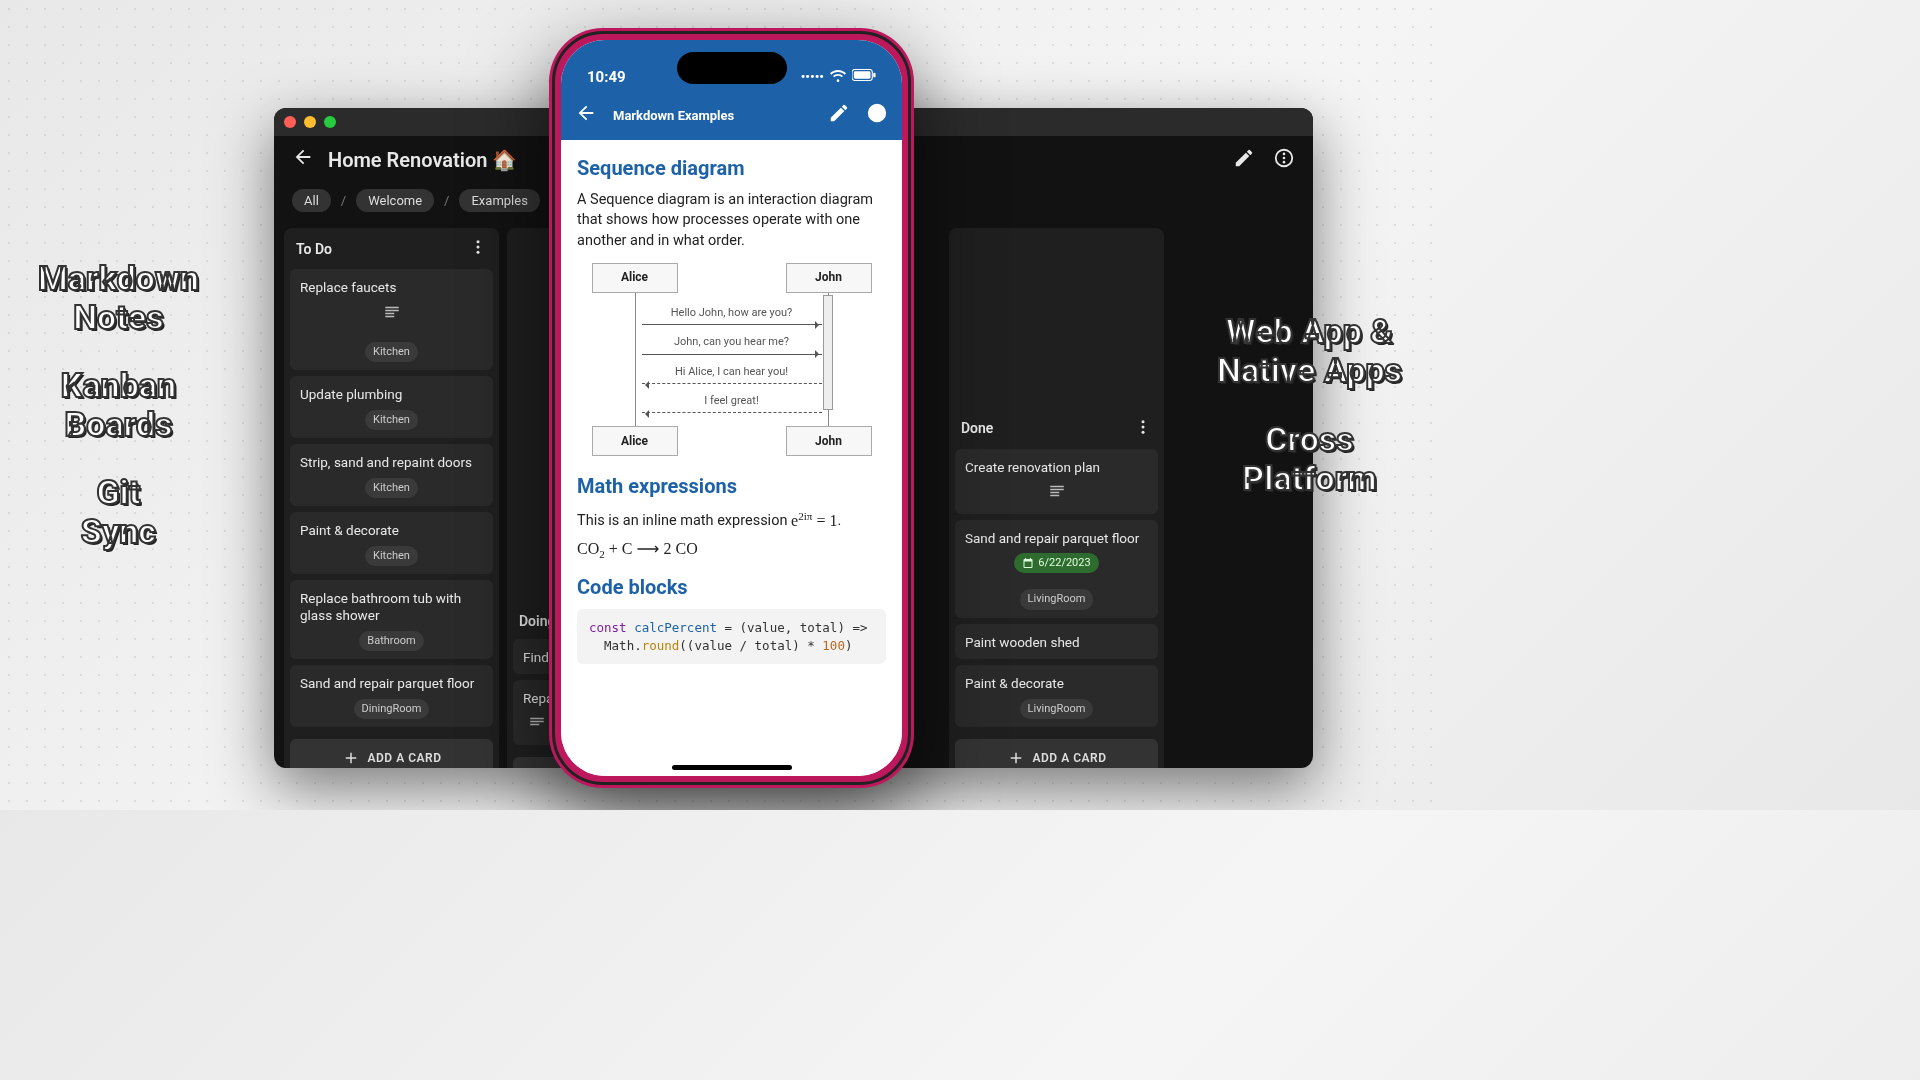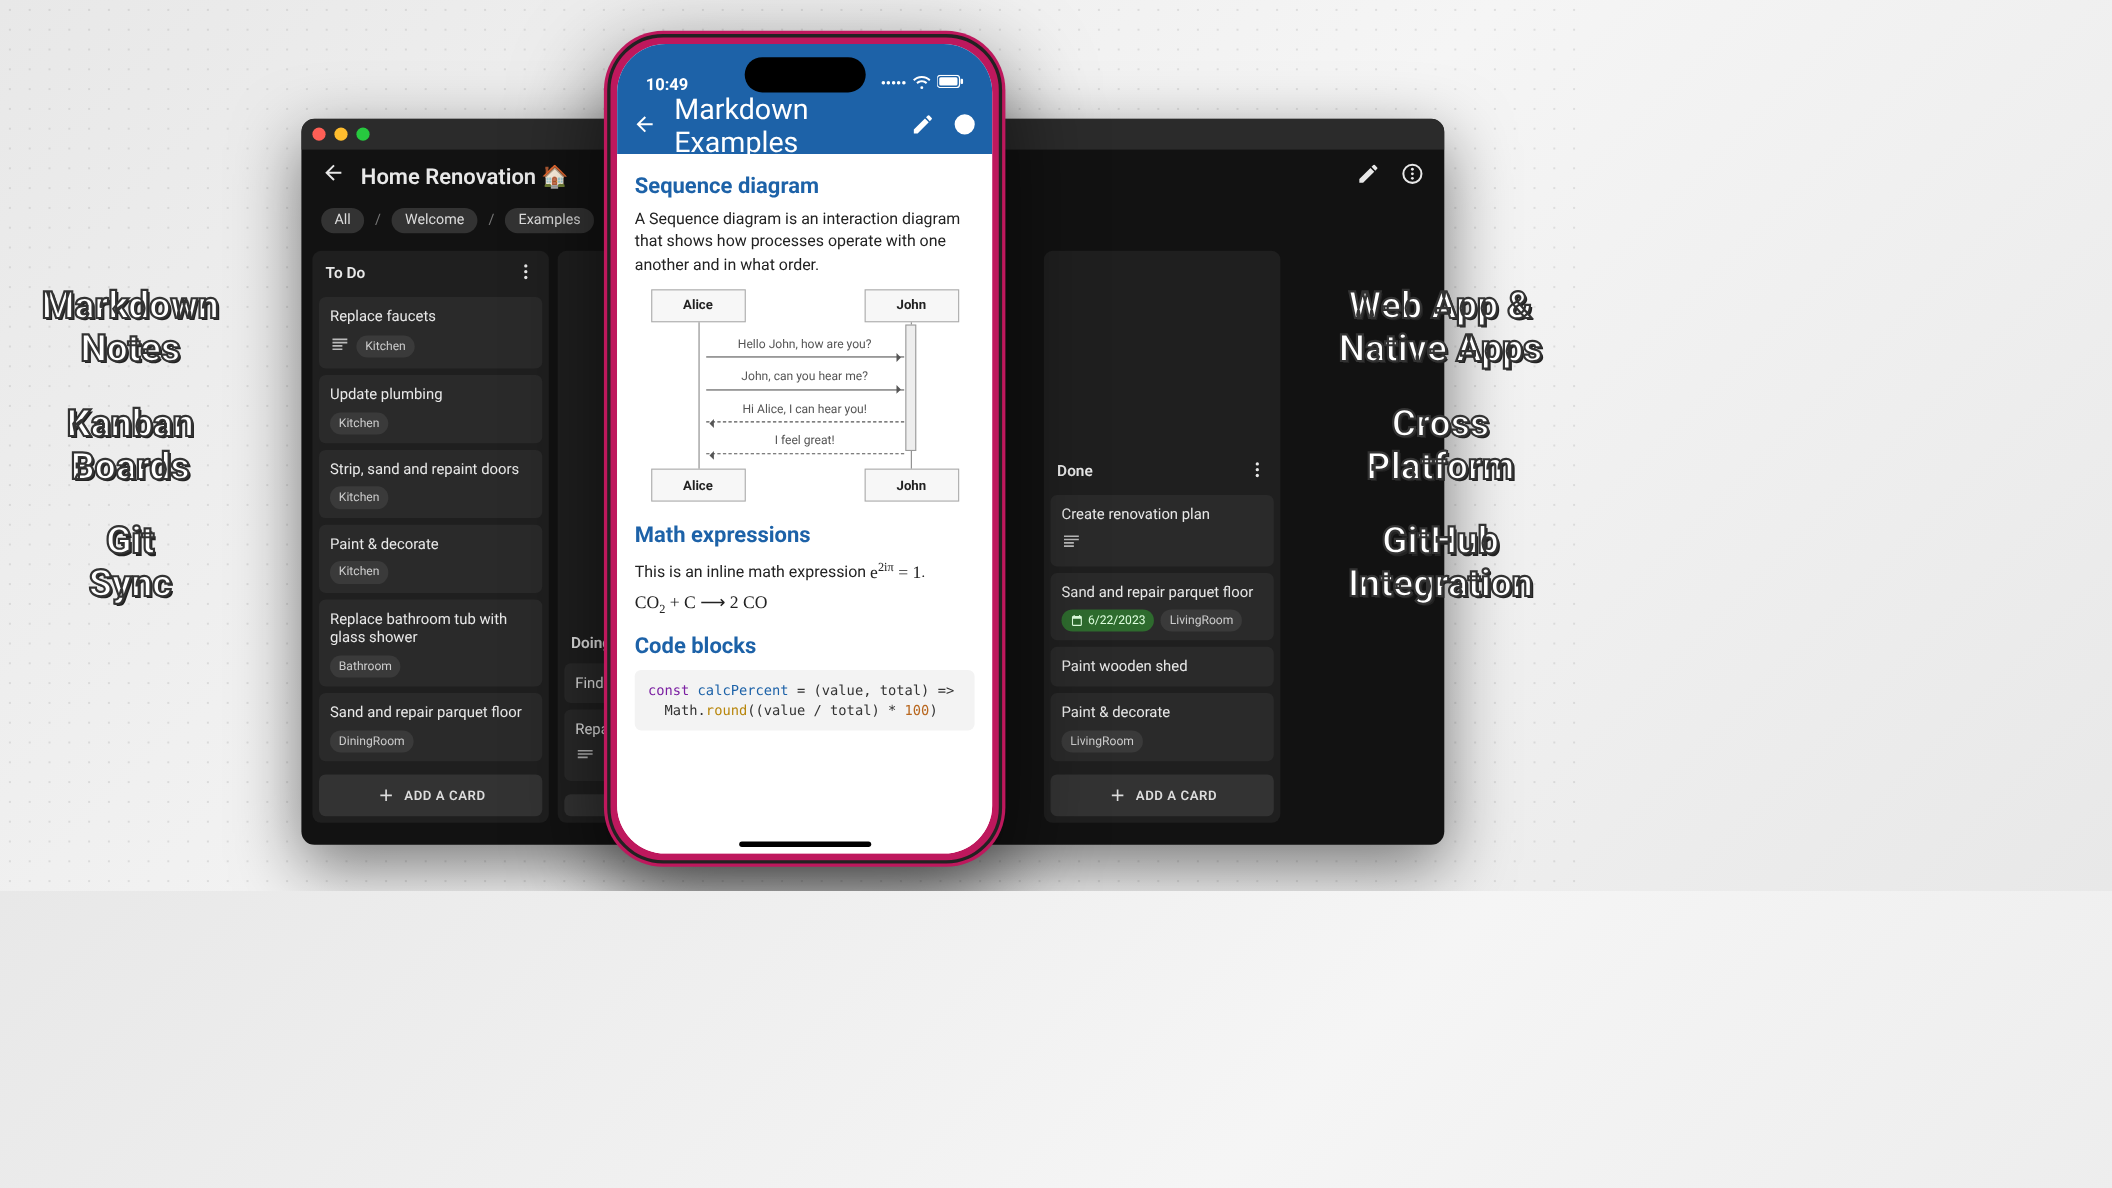--- a/index.html
+++ b/index.html
@@ -80,21 +80,21 @@
   }
   .col-header {
     display:flex; align-items:center; justify-content:space-between;
     padding:10px 12px; font-size:14px; font-weight:600; color:#e8e8e8;
   }
   .col-cards { display:flex; flex-direction:column; gap:6px; padding:0 6px 6px; }
   .card {
     background:#2a2a2a; border-radius:6px; padding:10px 10px 8px;
     font-size:13.5px; color:#e8e8e8; line-height:1.3;
   }
-  .card .tagrow { display:flex; align-items:center; gap:6px; margin-top:6px; flex-wrap:wrap;}
+  .card .tagrow { display:flex; align-items:center; gap:16px; margin-top:6px; flex-wrap:wrap;flex-direction:column;}
   .tag {
     background:#3a3a3a; color:#ccc; font-size:11px;
     padding:3px 8px; border-radius:10px;
   }
   .tag.green { background:#2e6b2e; color:#dfffdf; display:flex; align-items:center; gap:4px;}
   .notes-icon { font-size:15px; color:#bbb; }
   .add-card {
     margin:6px; background:#333; border-radius:6px;
     display:flex; align-items:center; justify-content:center; gap:8px;
     padding:10px; font-size:12px; font-weight:600; color:#ddd; letter-spacing:0.5px;
@@ -126,21 +126,21 @@
   .statusbar {
     height:50px; display:flex; align-items:flex-end; justify-content:space-between;
     padding: 0 26px 4px; font-size:15px; font-weight:700; color:#fff;
     background:#1d62a8;
   }
   .status-icons { display:flex; gap:6px; align-items:center; font-size:13px;}
   .phone-appbar {
     background:#1d62a8; color:#fff; height:50px;
     display:flex; align-items:center; padding:0 14px; gap:16px;
   }
-  .phone-appbar .title { font-size:26px; font-weight:400; flex:1; }
+  .phone-appbar .title { font-size:13px; font-weight:700; flex:1; }
   .phone-body {
     flex:1; overflow:hidden; background:#fff; color:#222;
     padding:14px 16px; font-size:14.5px; line-height:1.4;
   }
   .phone-body h2 { color:#1d62a8; font-size:20px; font-weight:700; margin:10px 0 8px; }
   .phone-body h2.first { margin-top:0; }
   .seq-diagram {
     margin:12px auto 16px; width: 280px;
   }
   .seq-box {
@@ -189,22 +189,20 @@
 Boards</div>
   <div class="feature-label">Git
 Sync</div>
 </div>
 
 <div class="feature-labels right">
   <div class="feature-label">Web App  &amp;
 Native Apps</div>
   <div class="feature-label">Cross
 Platform</div>
-  <div class="feature-label">GitHub
-Integration</div>
 </div>
 
 <div class="desktop-window">
   <div class="titlebar">
     <span class="dot red"></span>
     <span class="dot yellow"></span>
     <span class="dot green"></span>
   </div>
   <div class="win-header">
     <div class="win-header-left">

